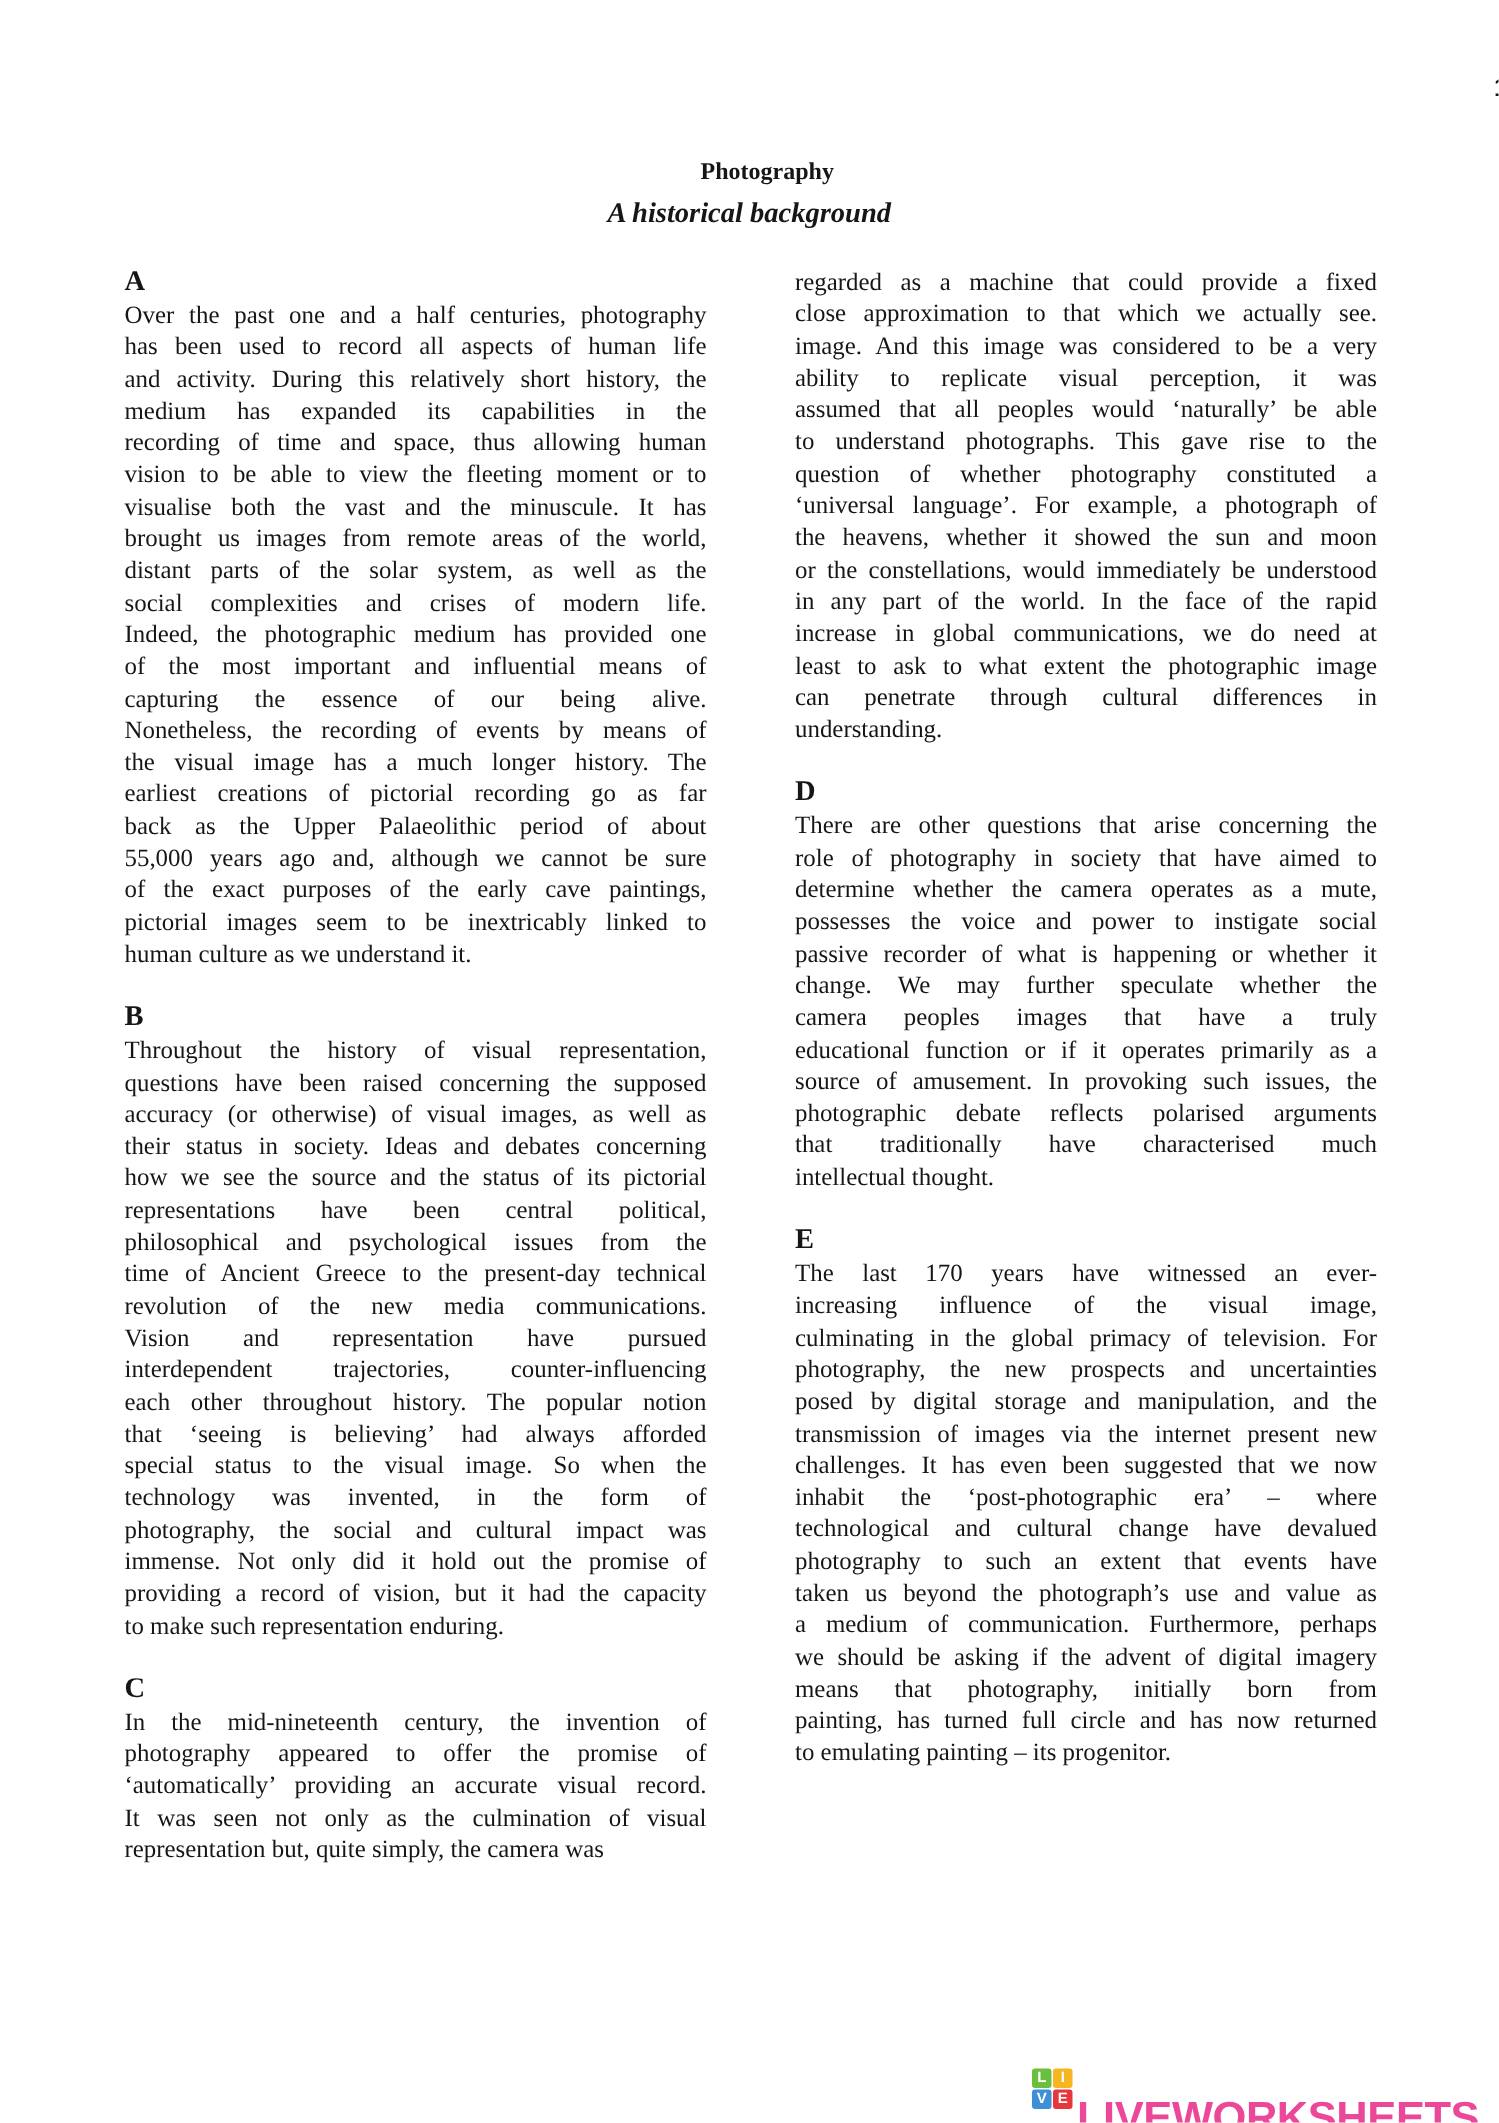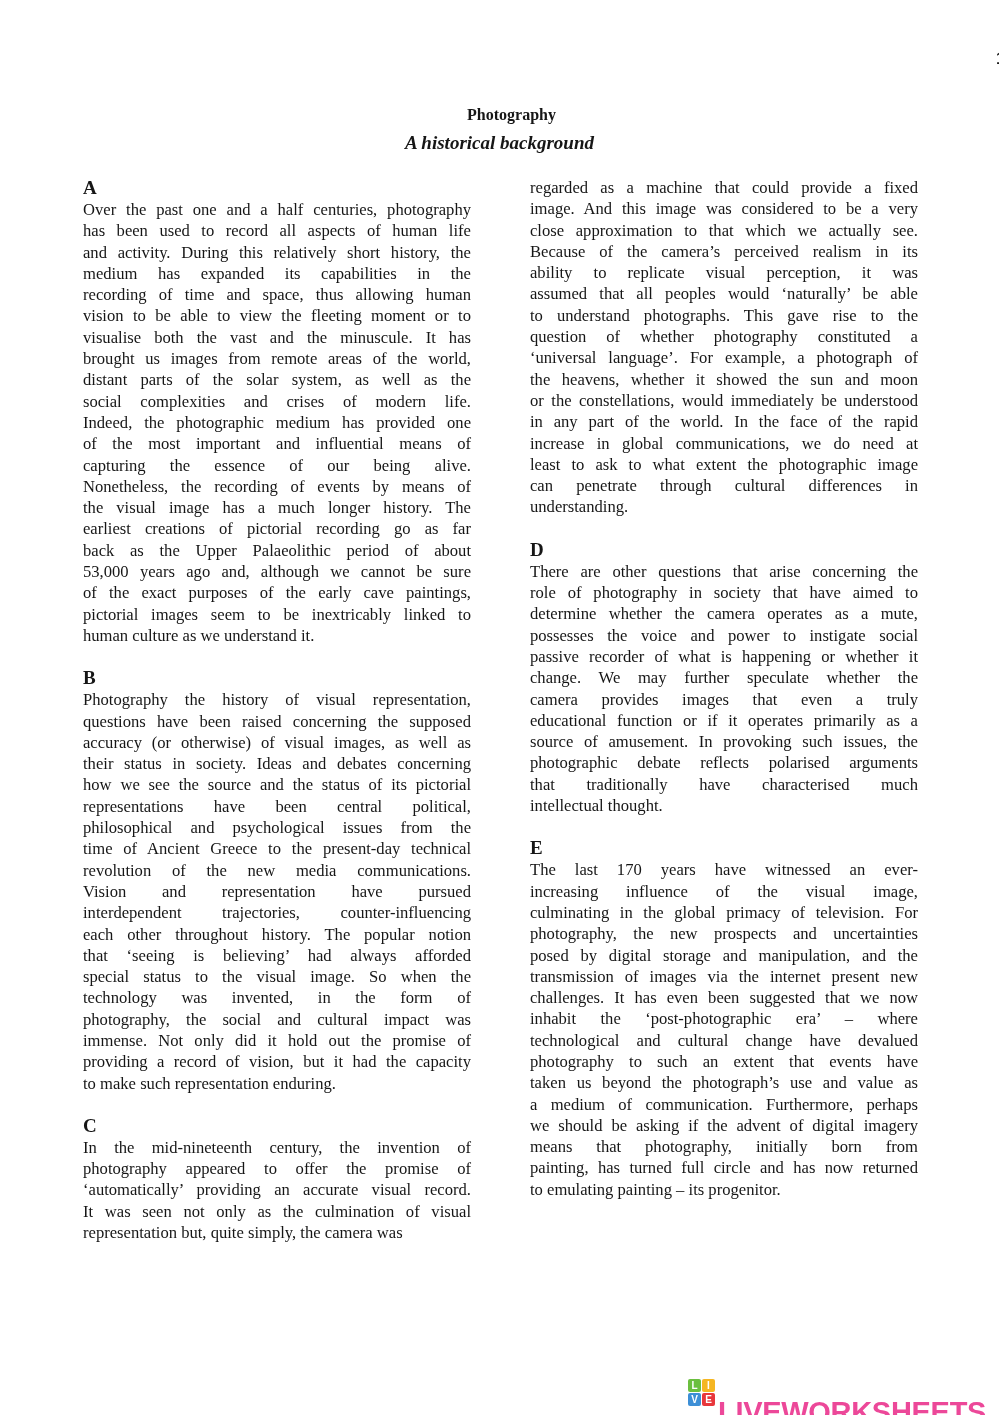--- a/index.html
+++ b/index.html
@@ -136,31 +136,31 @@
         <span class="line">brought us images from remote areas of the world,</span>
         <span class="line">distant parts of the solar system, as well as  the</span>
         <span class="line">social complexities and crises of modern life.</span>
         <span class="line">Indeed, the photographic medium has provided one</span>
         <span class="line">of the most important and influential means of</span>
         <span class="line">capturing the essence of our being alive.</span>
         <span class="line">Nonetheless, the recording of events by means of</span>
         <span class="line">the visual image has a much longer history. The</span>
         <span class="line">earliest creations of pictorial recording go as far</span>
         <span class="line">back as the Upper Palaeolithic period of about</span>
-        <span class="line">53,000 years ago and, although we cannot be sure</span>
+        <span class="line">55,000 years ago and, although we cannot be sure</span>
         <span class="line">of the exact purposes of the early cave paintings,</span>
         <span class="line">pictorial images seem to be inextricably linked to</span>
         <span class="line last">human culture as we understand it.</span>
       </div>
   </div>
   <div class="gap"></div>
   <div class="section">
     <div class="section-letter">B</div>
     <div class="para">
-        <span class="line">Photography the history of visual representation,</span>
+        <span class="line">Throughout the history of visual representation,</span>
         <span class="line">questions have been raised concerning the supposed</span>
         <span class="line">accuracy (or otherwise) of visual images, as well as</span>
         <span class="line">their status in society. Ideas and debates concerning</span>
         <span class="line">how we see the source and the status of its pictorial</span>
         <span class="line">representations have been central political,</span>
         <span class="line">philosophical and psychological issues from the</span>
         <span class="line">time of Ancient Greece to the present-day technical</span>
         <span class="line">revolution of the new media communications.</span>
         <span class="line">Vision and representation have pursued</span>
         <span class="line">interdependent trajectories, counter-influencing</span>
@@ -184,23 +184,22 @@
         <span class="line">It was seen not only as the culmination of visual</span>
         <span class="line last">representation but, quite simply, the camera was</span>
       </div>
   </div>
 </div>
 
 <div class="column col-right">
   <div class="section">
     <div class="para">
         <span class="line">regarded as a machine that could provide a fixed</span>
+        <span class="line">close approximation to that which we actually see.</span>
         <span class="line">image. And this image was considered to be a very</span>
-        <span class="line">close approximation to that which we actually see.</span>
-        <span class="line">Because of the camera’s perceived realism in its</span>
         <span class="line">ability to replicate visual perception, it was</span>
         <span class="line">assumed that all peoples would ‘naturally’ be able</span>
         <span class="line">to understand photographs. This gave rise to the</span>
         <span class="line">question of whether photography constituted a</span>
         <span class="line">‘universal language’. For example, a photograph of</span>
         <span class="line">the heavens, whether it showed the sun and moon</span>
         <span class="line">or the constellations, would immediately be understood</span>
         <span class="line">in any part  of the world. In  the face  of the rapid</span>
         <span class="line">increase in global communications,  we do need at</span>
         <span class="line">least to ask to what extent the photographic image</span>
@@ -211,21 +210,21 @@
   <div class="gap"></div>
   <div class="section">
     <div class="section-letter">D</div>
     <div class="para">
         <span class="line">There are other questions that arise concerning the</span>
         <span class="line">role of photography in society that have aimed to</span>
         <span class="line">determine whether the camera operates as a mute,</span>
         <span class="line">possesses the voice and power to instigate social</span>
         <span class="line">passive recorder of what is happening or whether it</span>
         <span class="line">change. We may further speculate whether the</span>
-        <span class="line">camera provides images that even a truly</span>
+        <span class="line">camera peoples images that have a truly</span>
         <span class="line">educational function or if it operates primarily as a</span>
         <span class="line">source of amusement. In provoking such issues, the</span>
         <span class="line">photographic debate reflects polarised arguments</span>
         <span class="line">that traditionally have characterised much</span>
         <span class="line last">intellectual thought.</span>
       </div>
   </div>
   <div class="gap"></div>
   <div class="section">
     <div class="section-letter">E</div>

